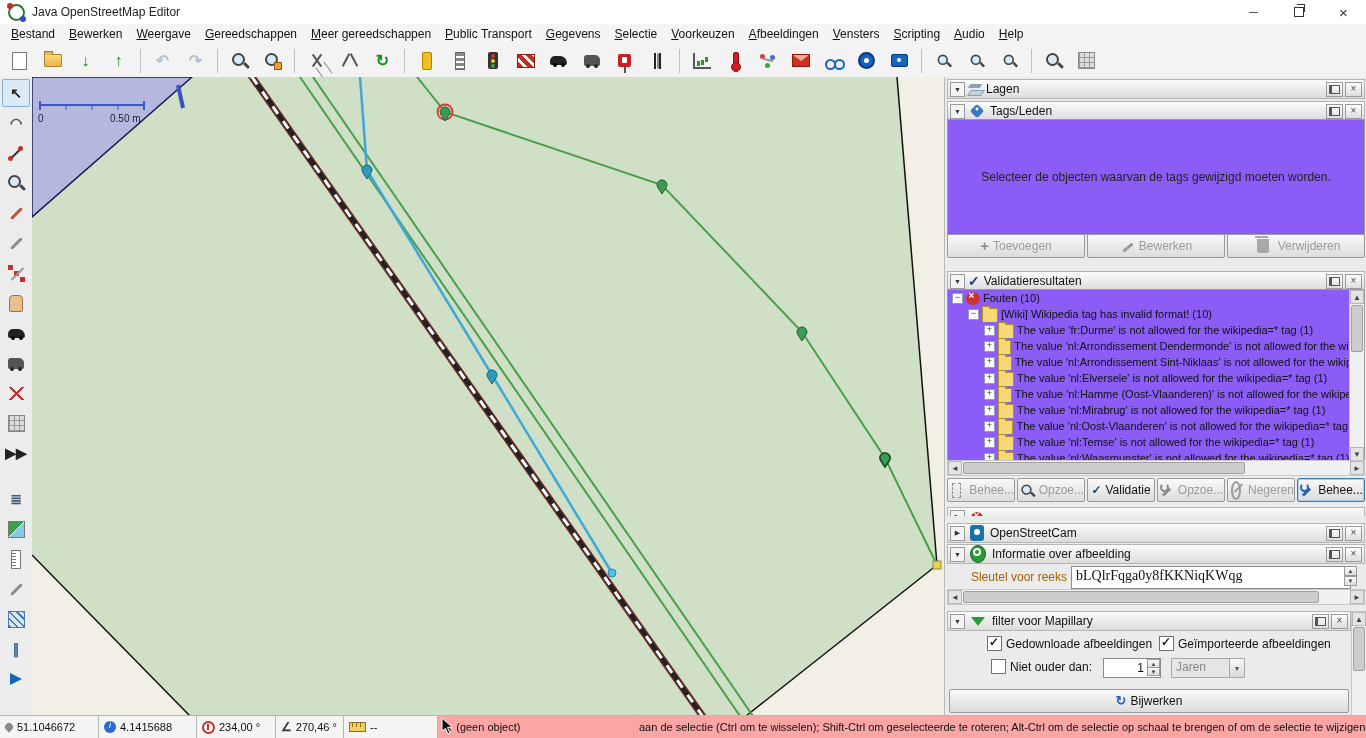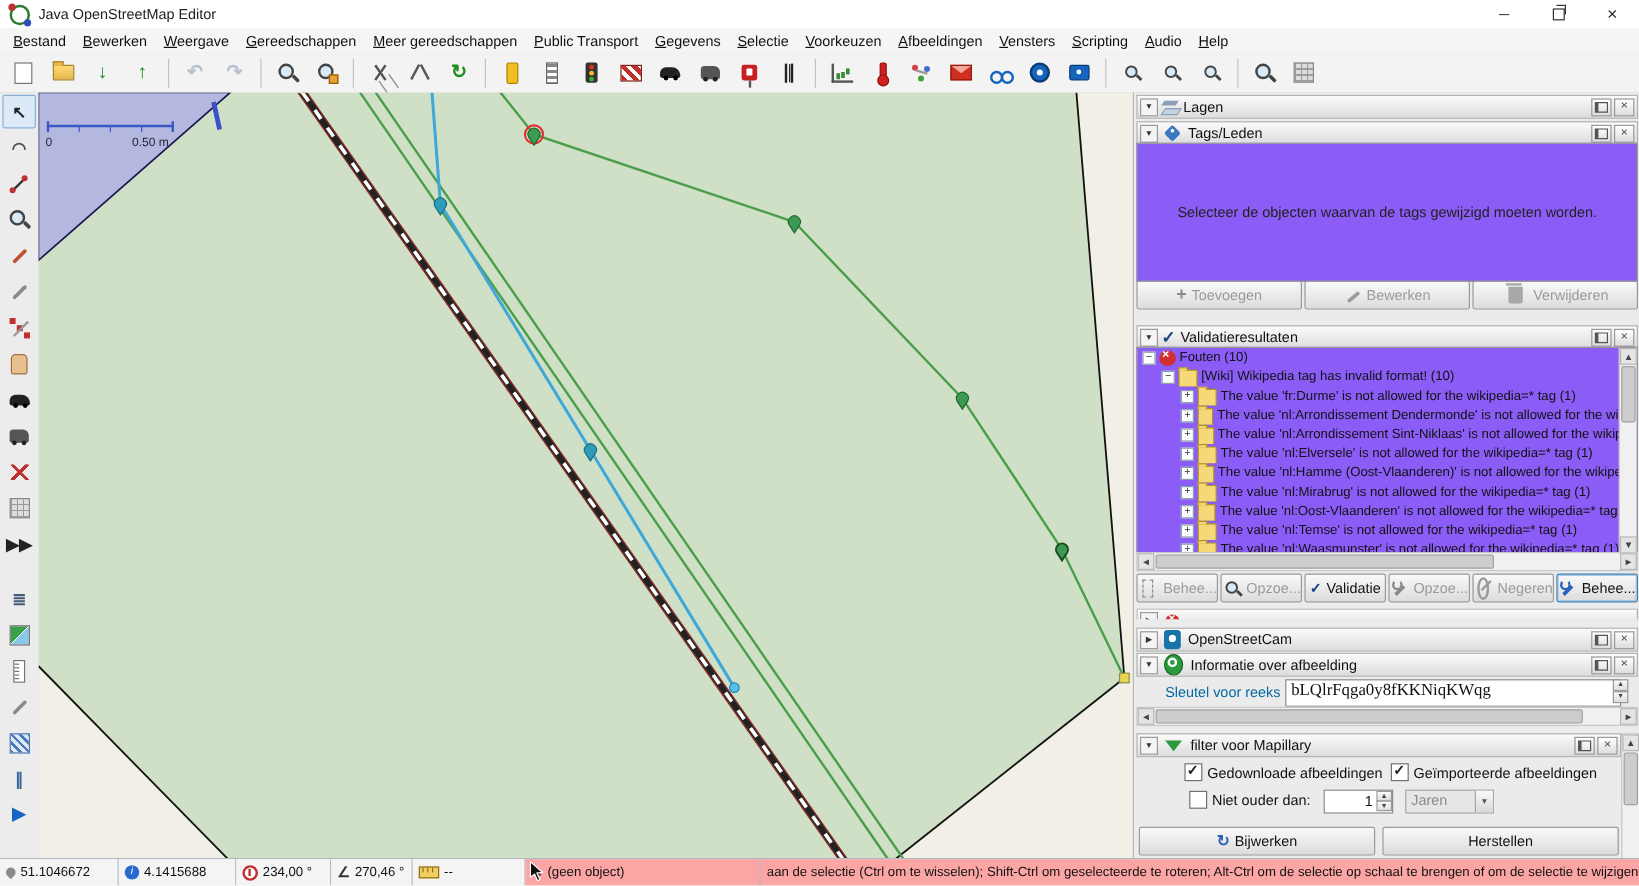--- a/index.html
+++ b/index.html
@@ -156,21 +156,21 @@
   .exp{width:9px;height:9px;border:1px solid #8aa0b0;background:#fff;font-size:9px;line-height:7px;text-align:center;color:#333;flex:0 0 9px;}
   .tlabel{overflow:hidden;white-space:nowrap;}
   .vscroll{position:absolute;right:0;top:0;width:14px;bottom:0;background:#f0f0f0;border-left:1px solid #c8c8c8;}
   .hscroll{position:absolute;left:2px;right:2px;height:14px;background:#f0f0f0;border:1px solid #c8c8c8;}
   .sarr{position:absolute;top:0;width:14px;height:100%;background:#e4e4e4;border:1px solid #b8b8b8;font-size:8px;display:flex;align-items:center;justify-content:center;color:#444;box-sizing:border-box;}
   .sarr.va{left:0;right:0;width:auto;height:14px;}
   .sthumb{position:absolute;top:1px;bottom:1px;background:#cdcdcd;border:1px solid #a0a0a0;border-radius:2px;}
   .vthumb{position:absolute;left:1px;right:1px;background:#cdcdcd;border:1px solid #a0a0a0;border-radius:2px;}
 
   
-  .infolabel{position:absolute;left:8px;top:5px;width:112px;text-align:right;color:#0369a1;}
+  .infolabel{position:absolute;left:8px;top:5px;width:112px;text-align:right;color:#a16207;}
   .serfield{position:absolute;left:124px;top:1px;width:270px;height:19px;background:#fff;border:1px solid #8a8a8a;font-family:"Liberation Serif",serif;font-size:14px;padding:1px 4px;overflow:hidden;white-space:nowrap;}
   .fieldspin{position:absolute;left:397px;top:1px;width:13px;height:21px;}
   .spbox{position:absolute;left:0;width:13px;height:10px;background:linear-gradient(#fafafa,#ddd);border:1px solid #9a9a9a;font-size:6px;display:flex;align-items:center;justify-content:center;color:#444;box-sizing:border-box;}
   .cbrow{position:absolute;left:2px;right:18px;height:20px;}
   .cbwrap{position:absolute;top:1px;display:inline-flex;align-items:center;gap:4px;}
   .cb{width:13px;height:13px;background:#fff;border:1px solid #707070;position:relative;flex:0 0 13px;}
   .cb.checked::before{content:'✓';position:absolute;left:1px;top:-2px;font-size:12px;font-weight:bold;color:#222;}
   .spinfield{position:absolute;left:156px;top:0;width:56px;height:18px;background:#fff;border:1px solid #8a8a8a;}
   .spinval{position:absolute;right:16px;top:2px;font-size:12px;}
   .spinarr{position:absolute;right:0;top:0;width:13px;height:100%;}
@@ -695,23 +695,20 @@
       <span class="combo">
         <span>Jaren</span>
         <span class="dd">▼</span>
       </span>
     </div>
     <div class="btnrow" style="top:612px;left:4px;right:18px;gap:6px">
       <div class="pbtn">
         <span class="g blue">↻</span>
         <span>Bijwerken</span>
       </div>
-      <div class="pbtn">
-        <span>Herstellen</span>
-      </div>
     </div>
     <div class="vscroll" style="top:534px;bottom:0;border:1px solid #c8c8c8">
       <span class="sarr va" style="top:0">▲</span>
       <span class="vthumb" style="top:15px;height:42px"></span>
     </div>
   </div>
 
   <div id="statusbar">
     <div class="seg" style="width:99px">
       <span class="st-pin"></span>

